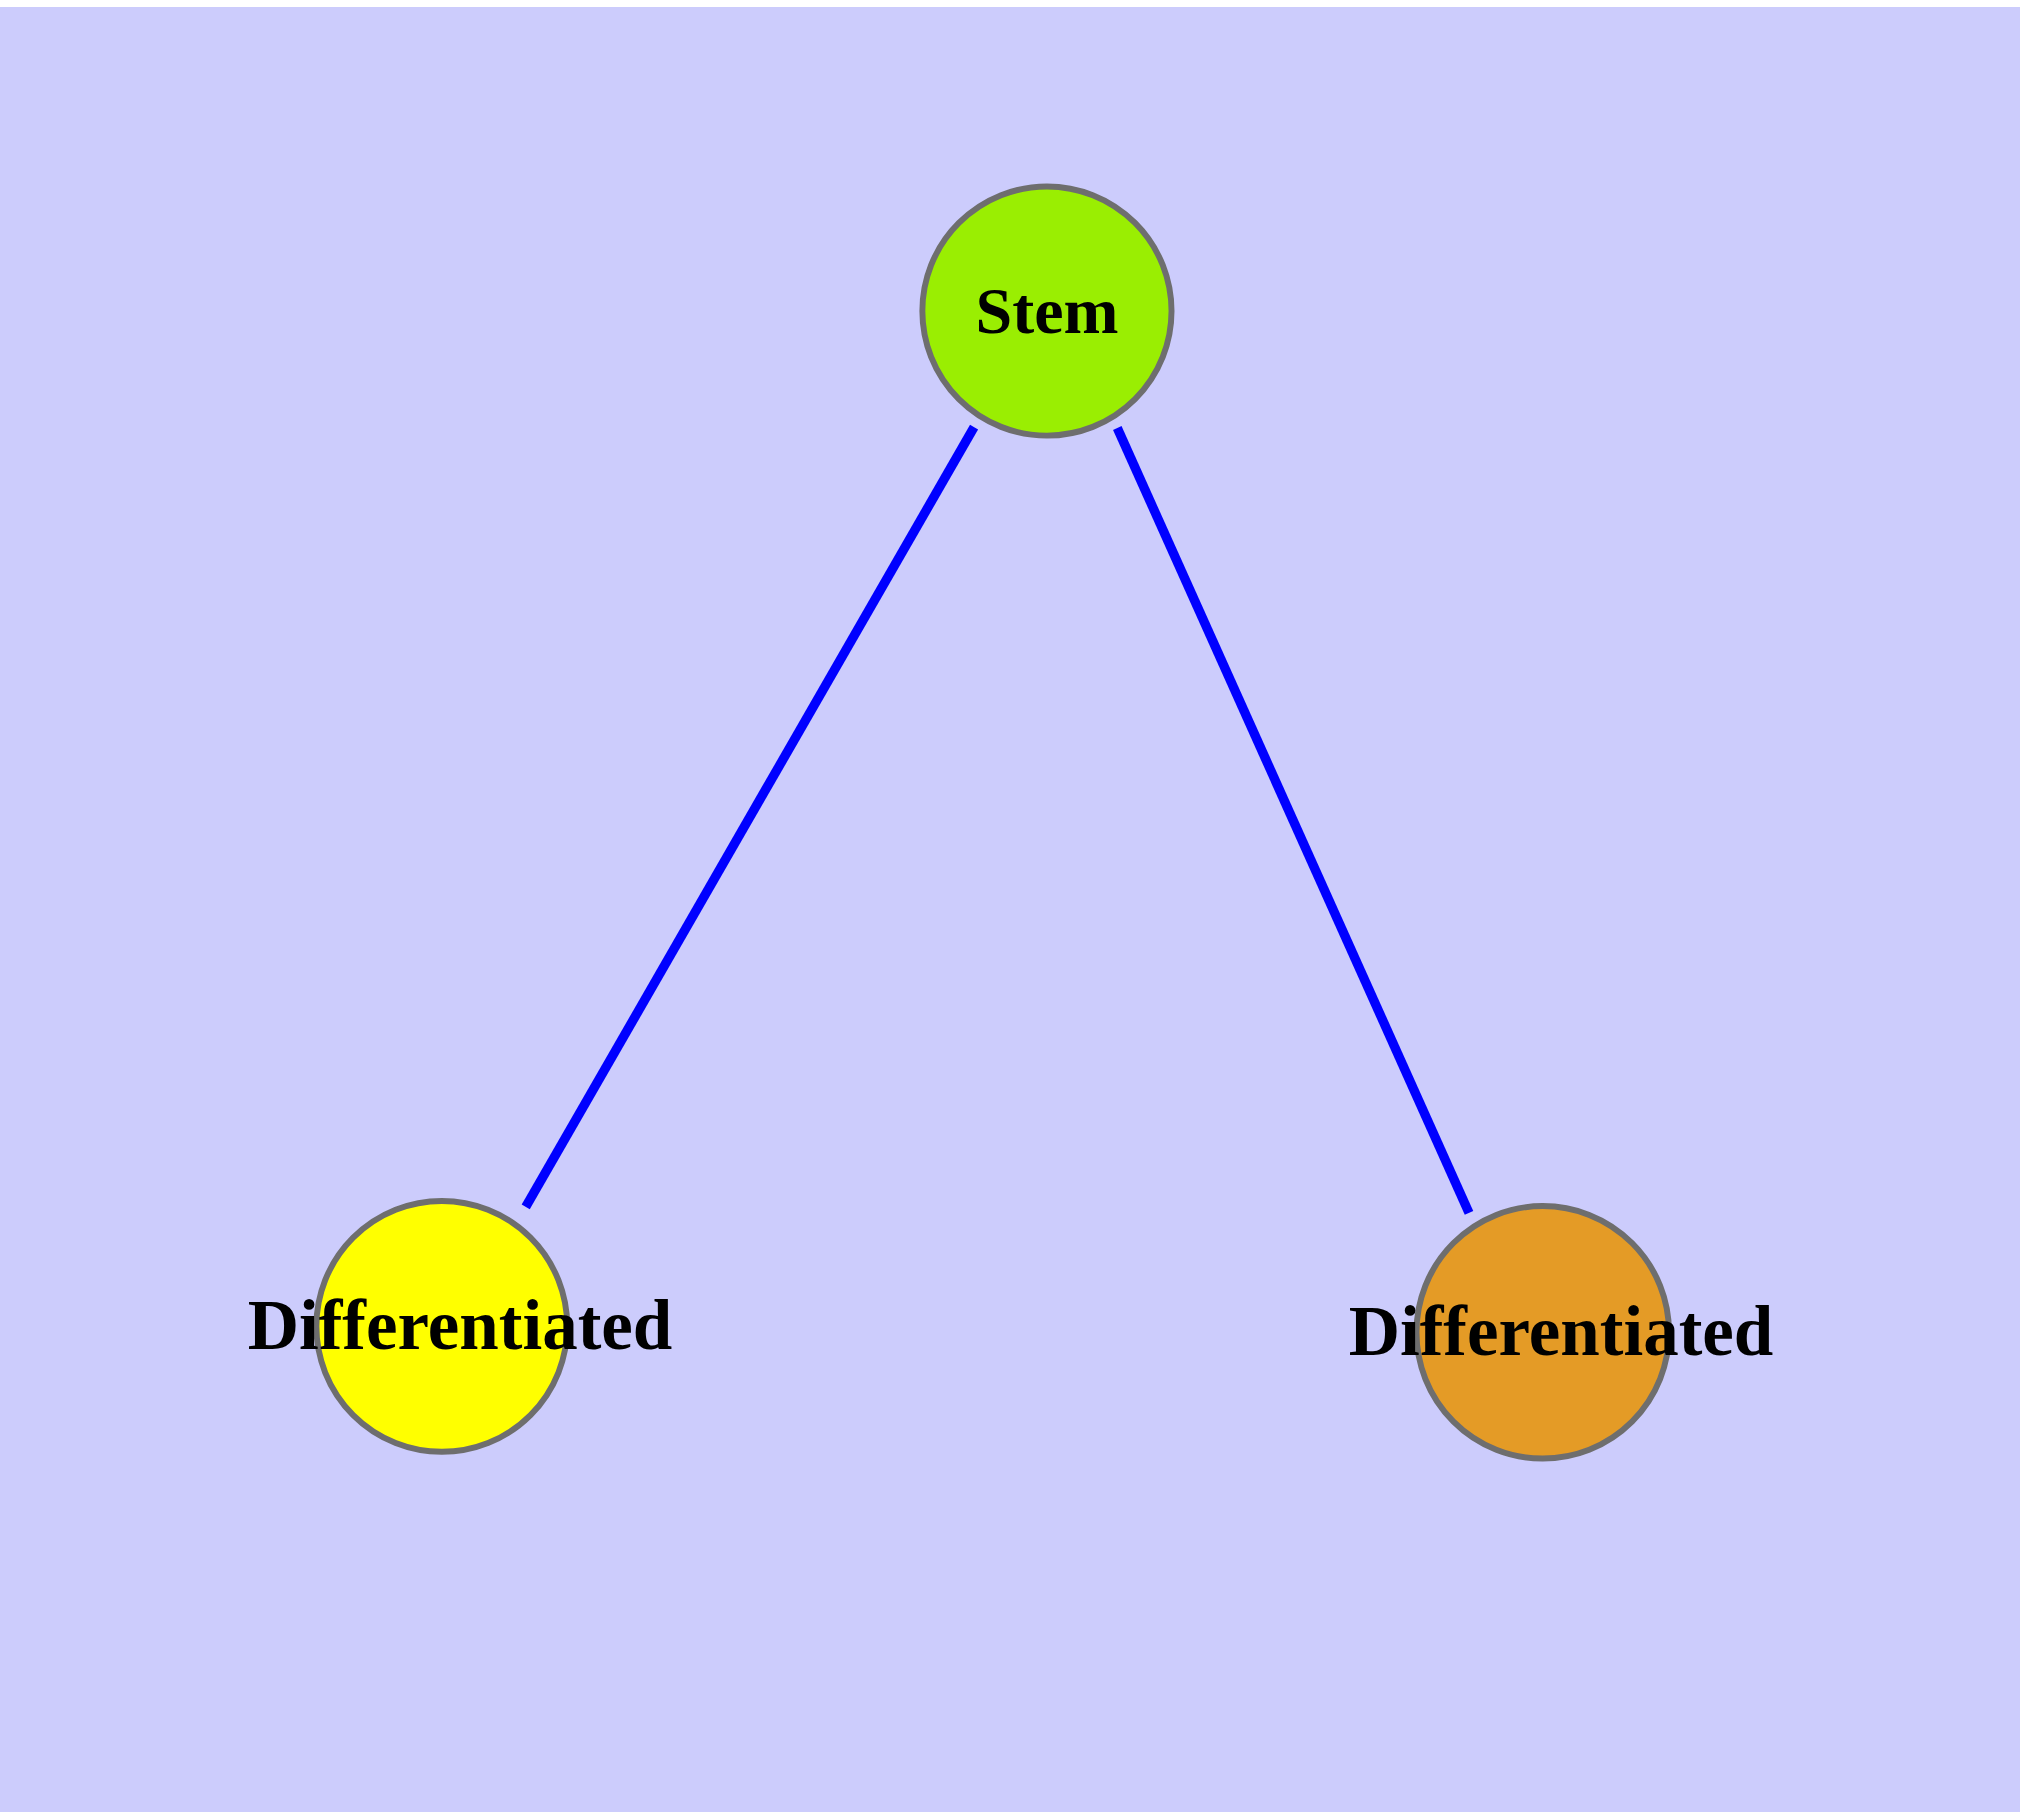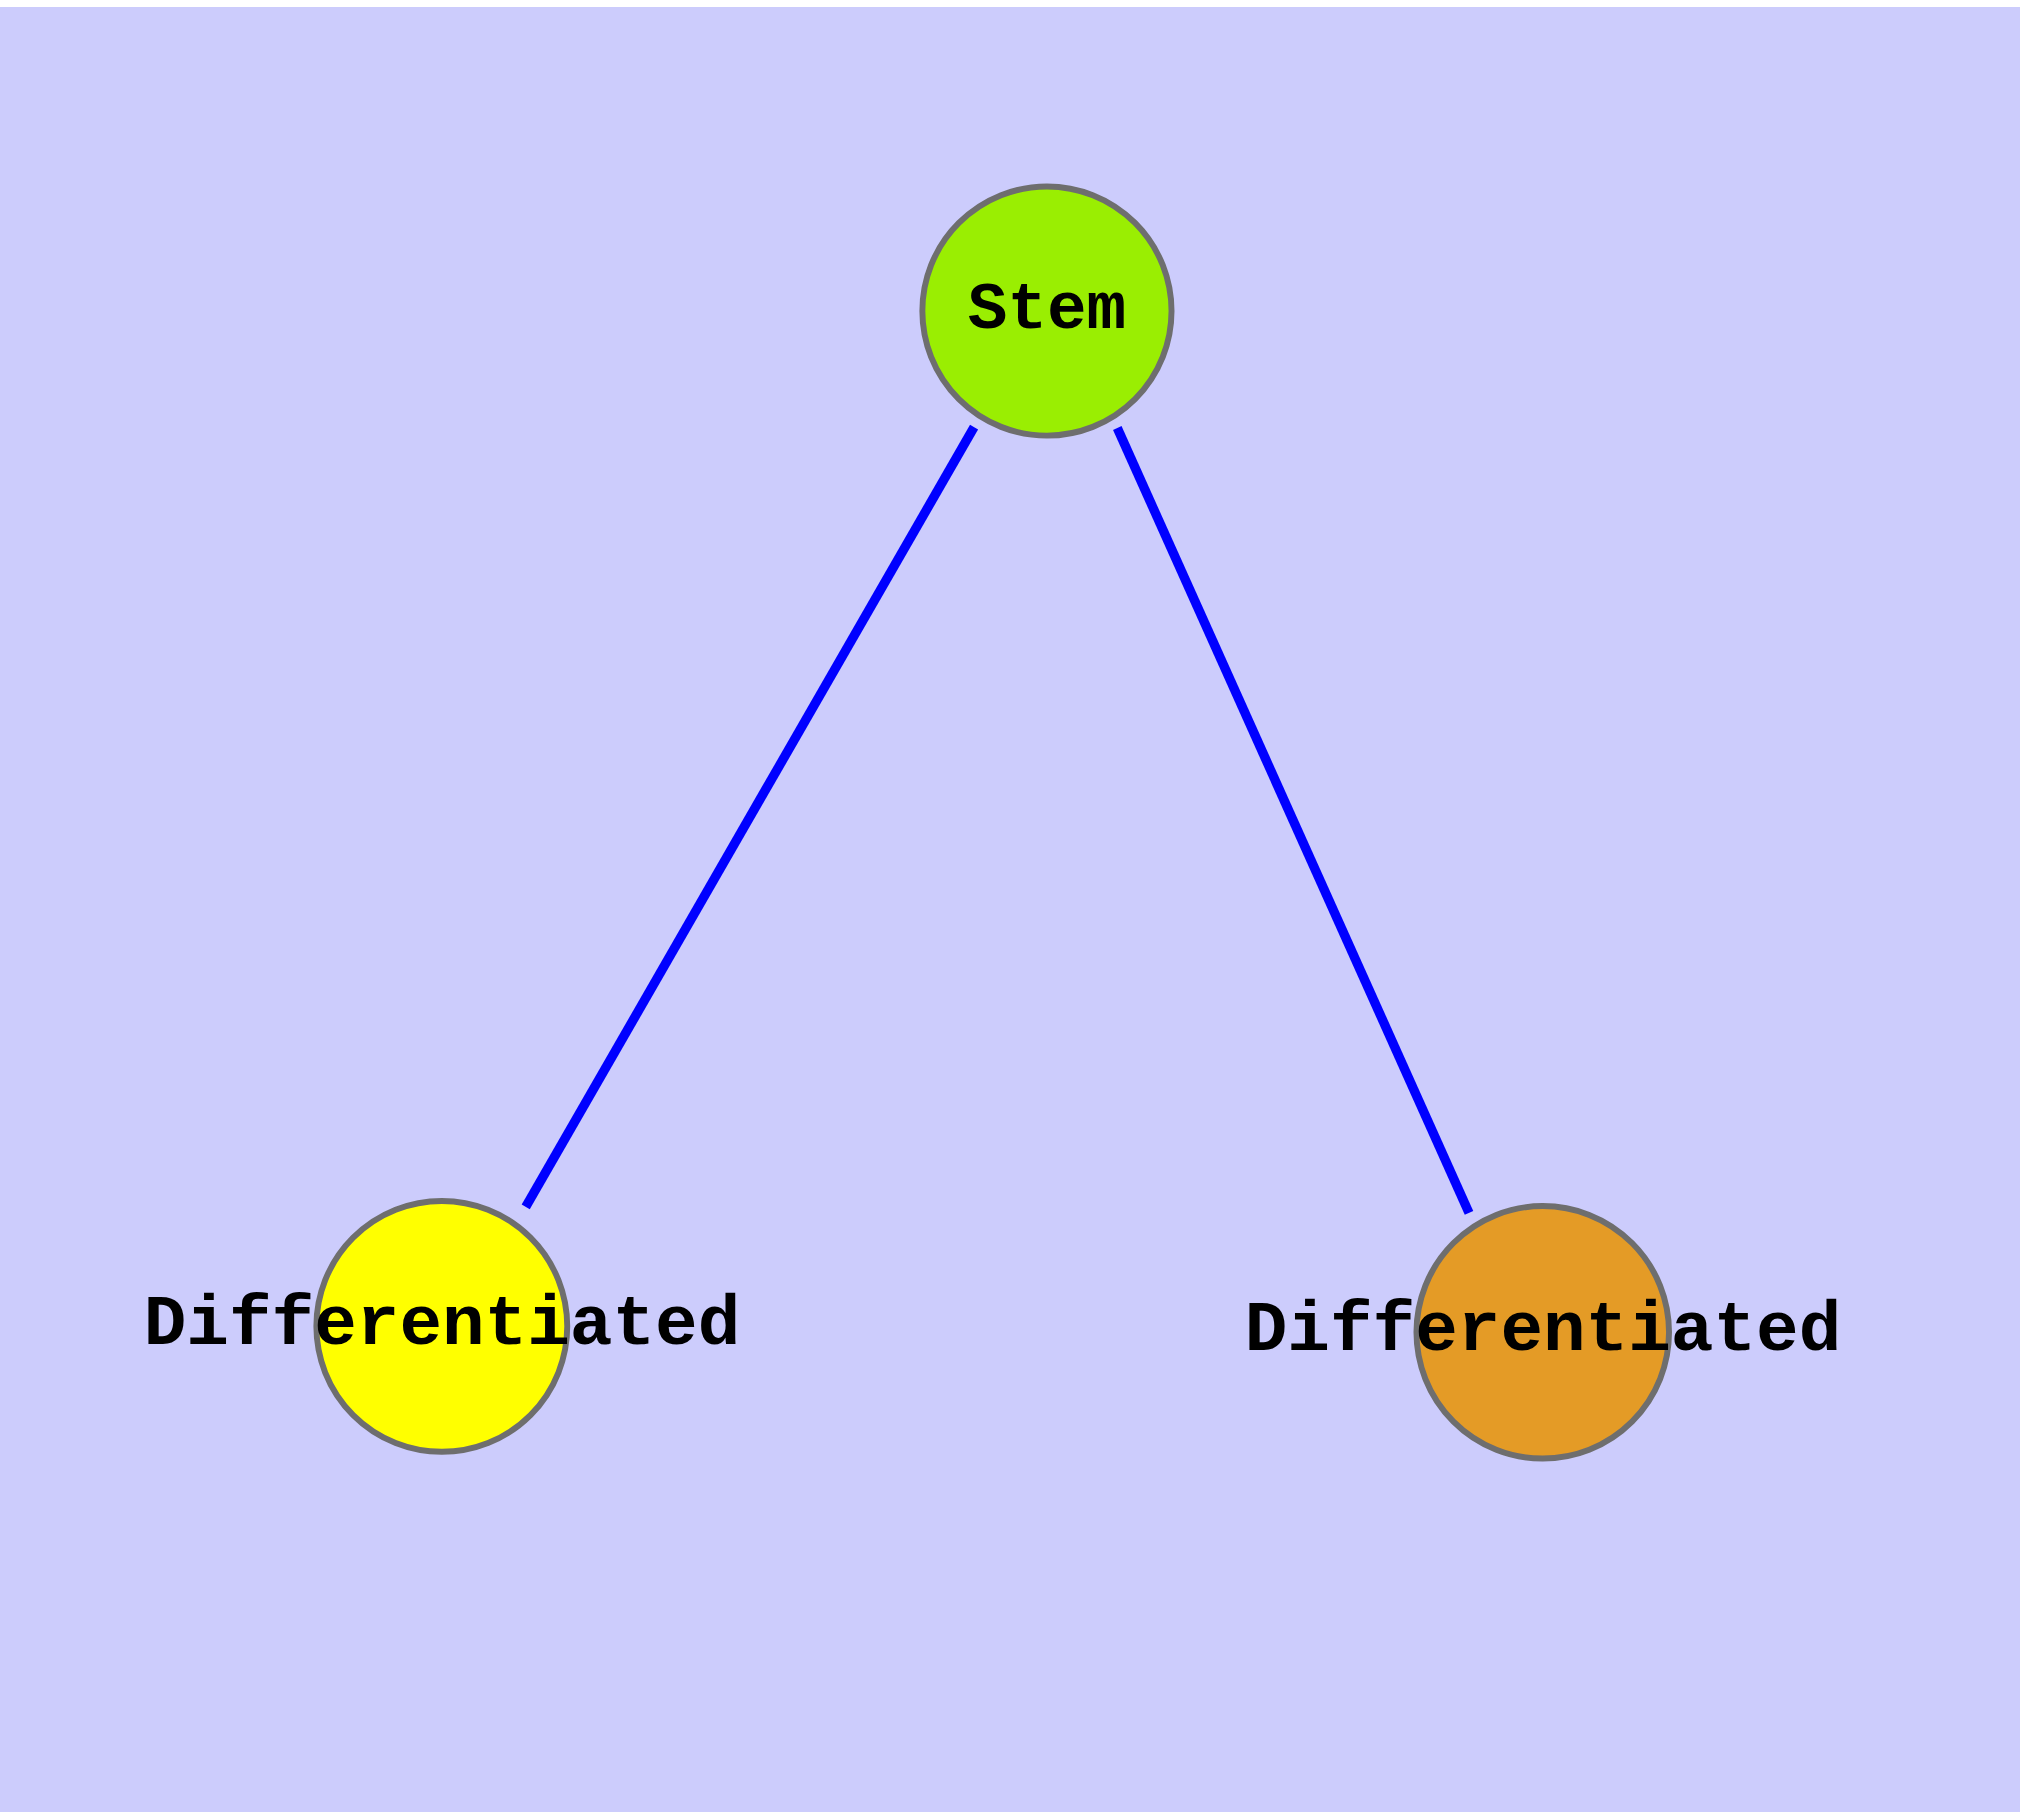--- a/index.html
+++ b/index.html
@@ -27,33 +27,34 @@
   #graph-svg {
     position: absolute;
     left: 0;
     top: 0;
     width: 2021px;
     height: 1812px;
   }
   .node-label {
     position: absolute;
     text-align: left;
-    font-family: Liberation Mono, monospace;
+    font-family: Liberation Serif, serif;
     font-weight: bold;
     color: #000000;
     white-space: nowrap;
     line-height: 1.12;
     pointer-events: none;
     transform: translate(-50%, -50%);
   }
   .node-label.big {
     font-size: 66px;
   }
   .node-label.leaf {
     font-size: 71px;
+    margin-left: 18px;
   }
 </style>
 </head>
 <body>
 
 <div id="stage">
 
   <div id="canvas-bg"></div>
 
   <svg id="graph-svg" viewBox="0 0 2384 2138">

